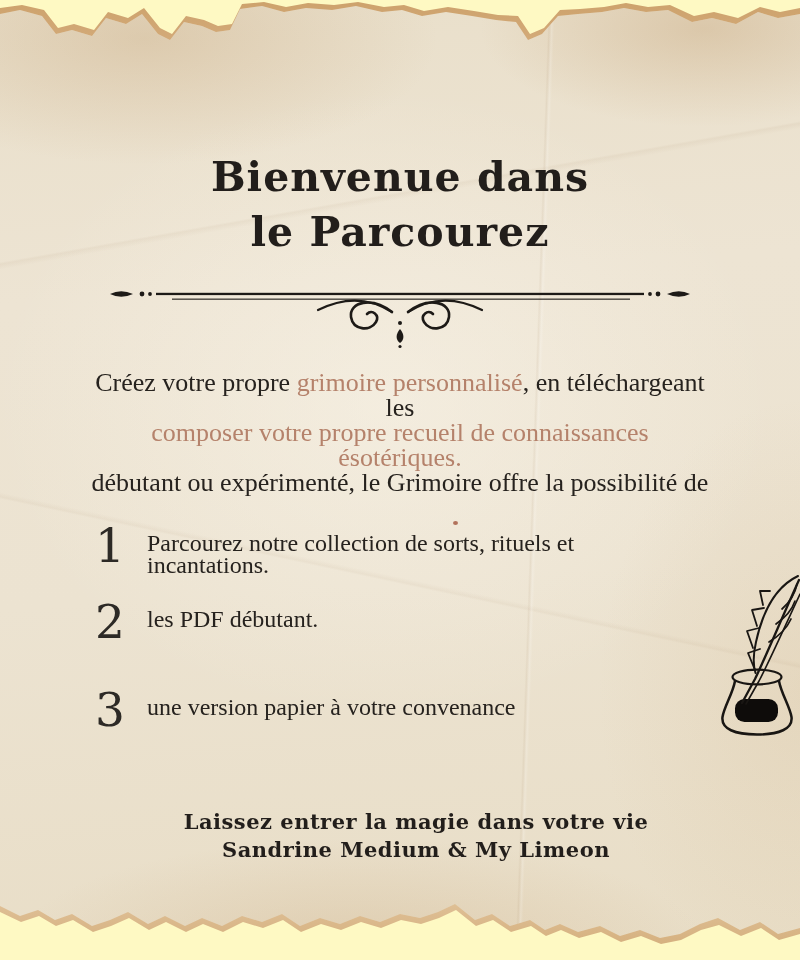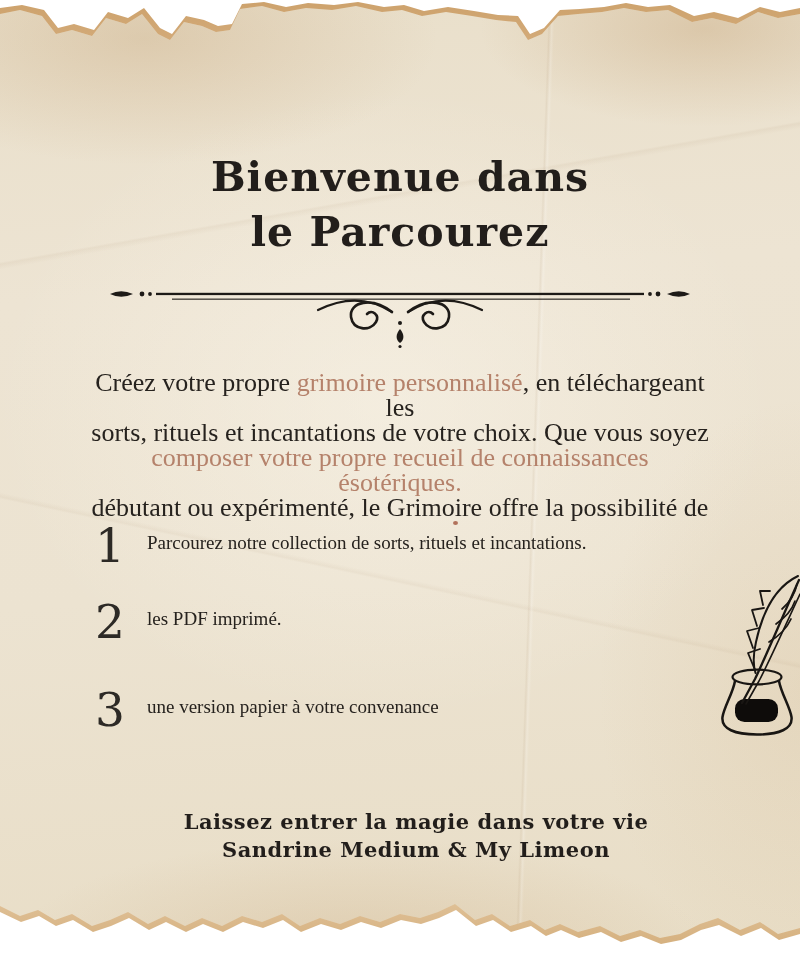--- a/index.html
+++ b/index.html
@@ -1,21 +1,21 @@
 <!DOCTYPE html>
 <html><head>
 <meta charset="utf-8">
 <style>
   * { margin:0; padding:0; box-sizing:border-box; }
   html,body { background:#000; }
   body { font-family:"Liberation Serif","DejaVu Serif",serif; }
 
   .canvas {
     position:relative; width:800px; height:960px;
-    background:#ffffff; overflow:hidden;
+    background:#fef9c3; overflow:hidden;
   }
 
   
   .torn-back {
     position:absolute; inset:0;
     background:linear-gradient(180deg,#cda26c 0%, #d8b183 8%, #d3ab79 50%, #dfc096 94%, #d2ab77 100%);
     clip-path:polygon(0px 8px,22px 5px,44px 10px,58px 28px,74px 24px,94px 30px,108px 12px,128px 18px,144px 8px,160px 28px,172px 34px,186px 16px,204px 20px,218px 26px,232px 24px,242px 4px,264px 2px,286px 7px,308px 3px,334px 5px,358px 2px,384px 7px,404px 5px,424px 11px,448px 7px,474px 11px,498px 15px,518px 16px,530px 34px,544px 28px,560px 10px,580px 9px,604px 7px,626px 3px,648px 7px,670px 5px,694px 16px,714px 12px,738px 18px,760px 7px,780px 12px,800px 8px,800px 934px,779px 940px,761px 928px,741px 936px,719px 925px,701px 930px,681px 940px,661px 944px,641px 936px,621px 942px,601px 932px,579px 938px,561px 930px,546px 936px,531px 926px,511px 932px,493px 920px,476px 926px,456px 910px,439px 918px,421px 924px,401px 920px,381px 928px,361px 922px,341px 930px,321px 924px,301px 932px,283px 920px,263px 928px,243px 922px,223px 932px,203px 924px,186px 932px,166px 922px,149px 930px,129px 918px,111px 926px,93px 932px,73px 920px,56px 926px,39px 916px,21px 922px,0px 912px);
   }
   .torn-front {
     position:absolute; inset:0;
@@ -63,21 +63,21 @@
   .step { position:absolute; left:95px; width:600px; display:flex; }
   .step-1 { top:521px; }
   .step-2 { top:597px; }
   .step-3 { top:685px; }
   .step-number {
     font-family:"DejaVu Serif","Liberation Serif",serif;
     font-size:47px; line-height:50px; font-weight:500;
     color:#2d2a26; width:30px; flex:0 0 30px;
   }
   .step-text {
-    margin:11px 0 0 22px; font-size:19px; line-height:22px;
+    margin:11px 0 0 22px; font-size:24px; line-height:22px;
     color:#26221e; width:530px;
     font-family:"Liberation Serif","DejaVu Serif",serif;
   }
 
   
   .quill { top:558px; left:703px; width:97px; height:182px; }
 
   
   .footer {
     top:808px; width:800px; text-align:center;
@@ -126,39 +126,38 @@
       <g fill="#1d1a17" stroke="none">
         <circle cx="292" cy="38" r="2"></circle>
         <path d="M292 44 C287.5 49 287.5 55 292 58 C296.5 55 296.5 49 292 44 Z"></path>
         <circle cx="292" cy="61.5" r="1.6"></circle>
       </g>
     </svg>
   </div>
 
   <div class="layer intro">
     <div><span>Créez votre propre </span><span class="accent">grimoire personnalisé</span><span>, en téléchargeant les</span></div>
-    <div><span>sorts, rituels et incantations de votre choix. Que vous soyez</span></div>
     <div><span class="accent">composer votre propre recueil de connaissances ésotériques.</span></div>
     <div><span>débutant ou expérimenté, le Grimoire offre la possibilité de</span></div>
   </div>
 
   <div class="speck"></div>
 
   <div class="step step-1">
     <div class="step-number">1</div>
     <div class="step-text">
       <div>Parcourez notre collection de sorts, rituels et incantations.</div>
       <div></div>
     </div>
   </div>
 
   <div class="step step-2">
     <div class="step-number">2</div>
     <div class="step-text">
-      <div>les PDF imprimé.</div>
+      <div>les PDF débutant.</div>
     </div>
   </div>
 
   <div class="step step-3">
     <div class="step-number">3</div>
     <div class="step-text">
       <div>une version papier à votre convenance</div>
     </div>
   </div>
 

